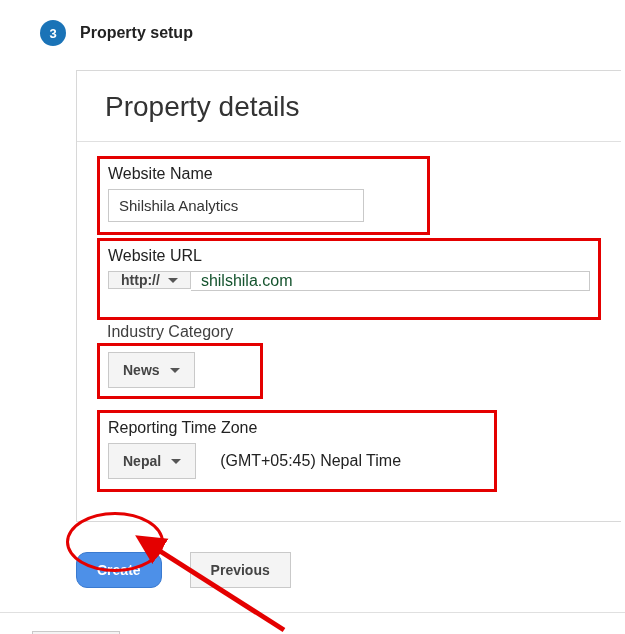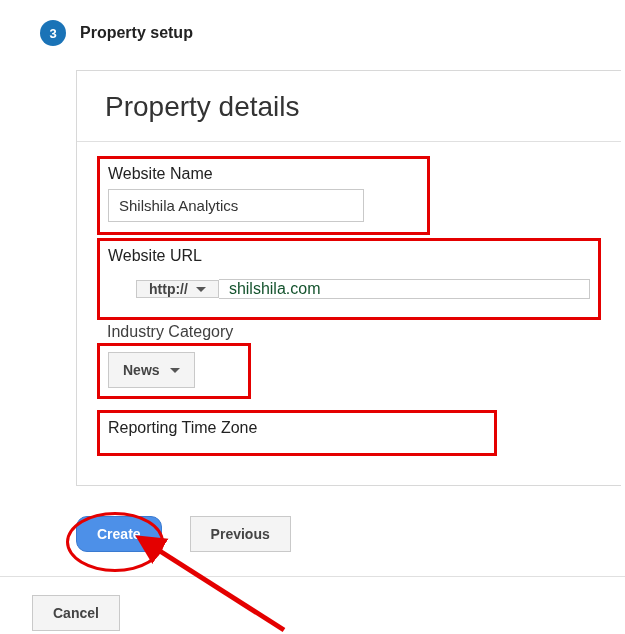--- a/index.html
+++ b/index.html
@@ -51,42 +51,41 @@
       padding: 14px 20px 26px 20px;
     }
     .hl {
       border: 3px solid #e40000;
       padding: 6px 8px 10px 8px;
       margin-bottom: 3px;
       position: relative;
     }
     .hl-name { width: 333px; }
     .hl-url  { width: 504px; }
-    .hl-cat  { width: 154px; padding-bottom: 8px; }
+    .hl-cat  { width: 166px; padding-bottom: 8px; }
     .hl-tz   { width: 400px; }
     .field-label {
       font-size: 16px;
       color: #222;
       margin-bottom: 6px;
       display: block;
     }
     .text-input {
       width: 256px;
       height: 33px;
       border: 1px solid #c9c9c9;
       font-size: 15px;
       padding: 0 10px;
       color: #333;
       background: #fff;
     }
     .url-row {
       display: flex;
-      align-items: center;
+      align-items: flex-start;
       height: 36px;
-      margin-left: 28px;
     }
     .protocol-dd {
       display: flex;
       align-items: center;
       gap: 8px;
       background: #f4f4f4;
       border: 1px solid #c9c9c9;
       padding: 0 12px;
       font-size: 14px;
       font-weight: bold;
@@ -223,20 +222,27 @@
       <div class="dropdown-btn">
         <span>News</span>
         <span class="caret"></span>
       </div>
     </div>
 
     <div style="height:8px"></div>
 
     <div class="hl hl-tz">
       <span class="field-label">Reporting Time Zone</span>
+      <div class="tz-row">
+        <div class="dropdown-btn">
+          <span>Nepal</span>
+          <span class="caret"></span>
+        </div>
+        <span class="tz-text">(GMT+05:45) Nepal Time</span>
+      </div>
     </div>
 
   </div>
 </div>
 
 <div class="actions">
   <button class="btn btn-primary">Create</button>
   <button class="btn btn-secondary">Previous</button>
 </div>
 

